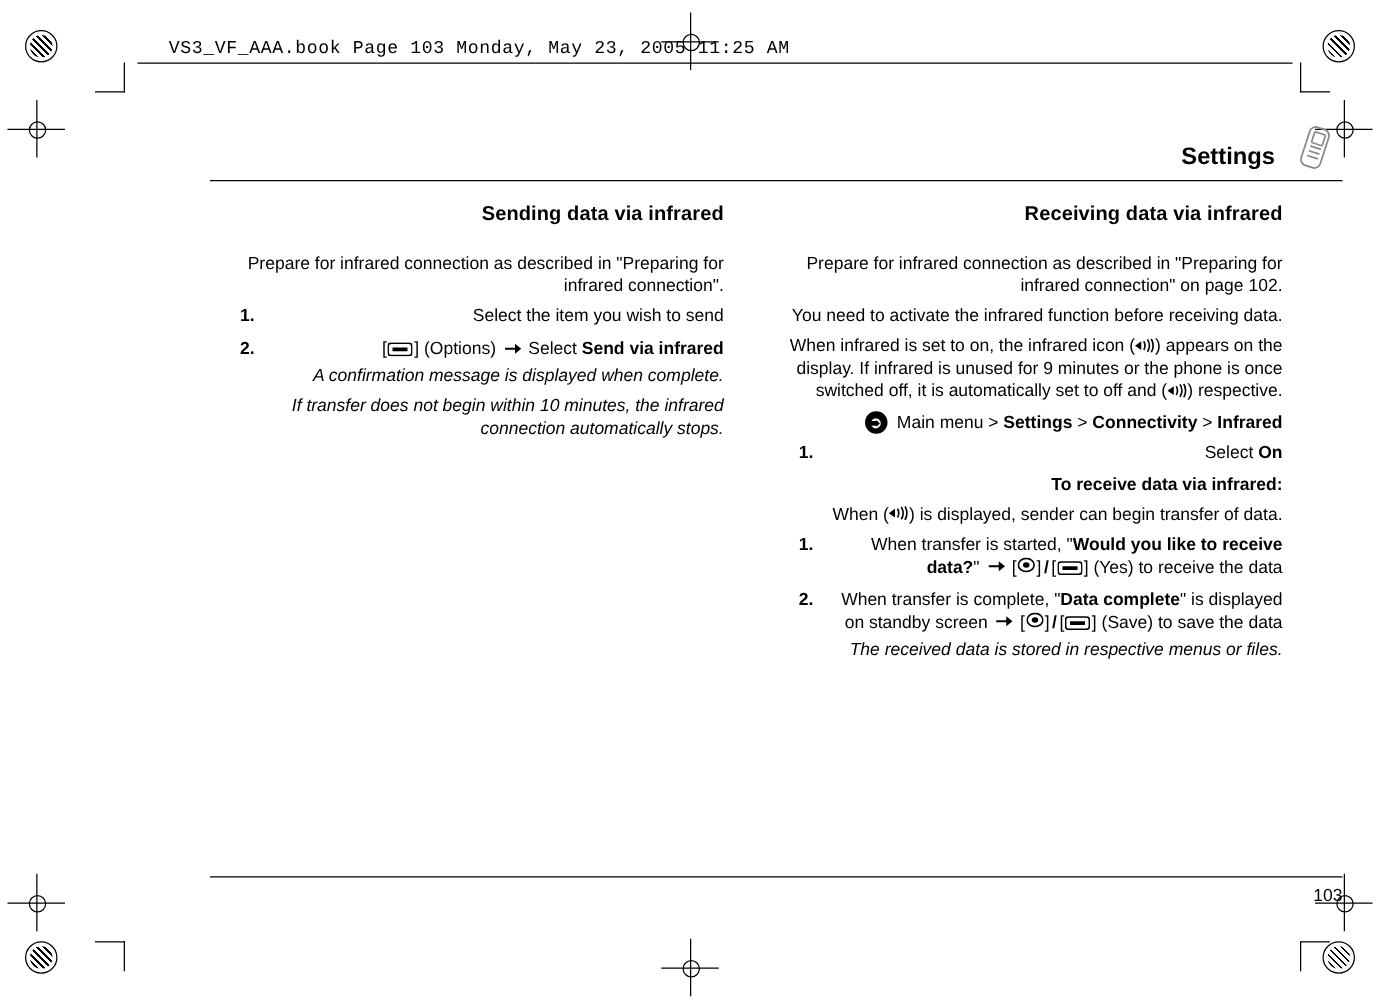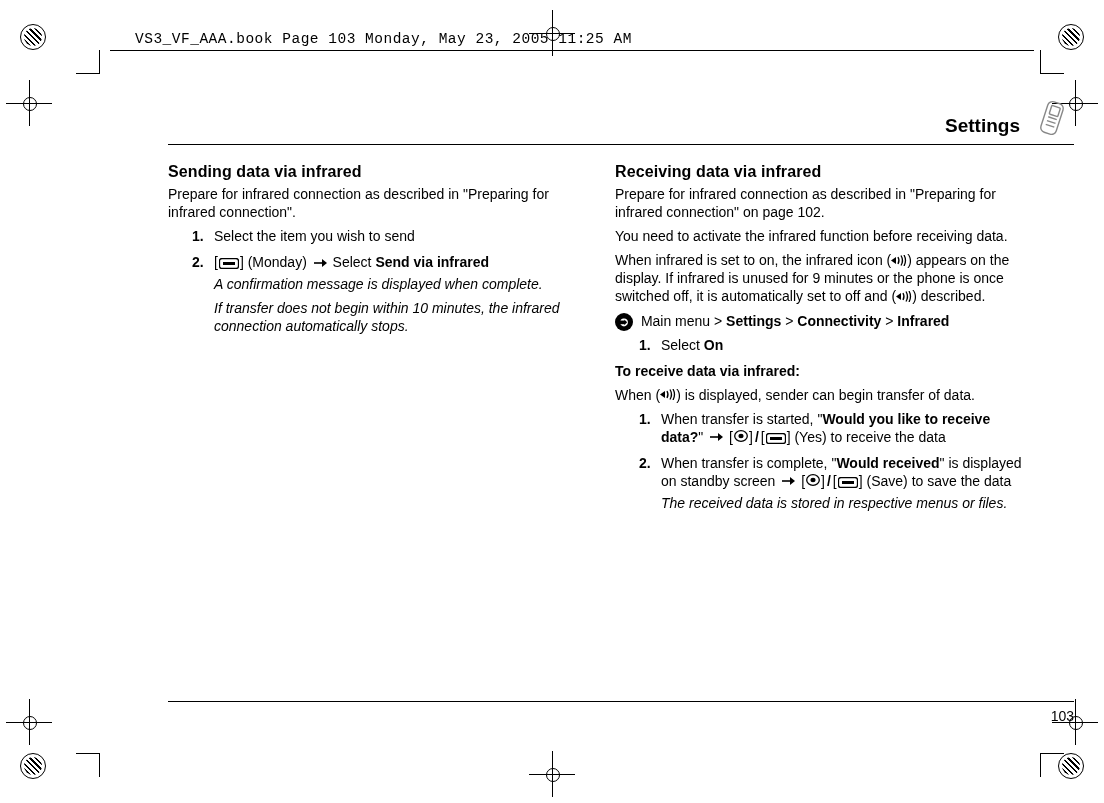--- a/index.html
+++ b/index.html
@@ -26,30 +26,30 @@
   
   .slug{position:absolute;left:135px;top:30px;font-family:"Courier New",monospace;font-size:14.5px;letter-spacing:.5px;}
   .sep-line{position:absolute;left:110px;right:70px;top:50px;border-top:1px solid #000;}
   
   .content{position:absolute;left:168px;top:106px;width:858px;}
   .running-head{position:absolute;right:6px;top:8px;font-weight:bold;font-size:19px;}
   .phone-icon{position:absolute;right:-48px;top:-8px;}
   .rule{position:absolute;left:0;right:-48px;top:38px;border-top:1.5px solid #000;}
   .columns{display:flex;gap:36px;padding-top:56px;}
   .col{width:412px;}
-  h3.sub{font-size:16px;font-weight:bold;margin:0 0 4px 0;font-stretch:condensed;letter-spacing:.1px;}
+  h3.sub{font-size:16px;font-weight:bold;margin:0 0 20px 0;font-stretch:condensed;letter-spacing:.1px;}
   p{margin:0 0 6px 0;}
   .b{font-weight:bold;}
   ol.steps{list-style:none;padding:0 0 0 24px;margin:4px 0 0 0;}
   ol.steps>li{position:relative;padding-left:22px;margin:0 0 8px 0;}
   ol.steps>li .num{position:absolute;left:0;top:0;font-weight:bold;}
   .note{font-style:italic;margin-top:4px;}
   .page-num{position:absolute;right:-48px;bottom:0;font-weight:normal;font-size:14px;}
   .footer-rule{position:absolute;left:0;right:-48px;bottom:24px;border-top:1px solid #000;}
-  .content{height:620px;}
+  .content{height:620px;text-align:right;}
   
   .softkey{display:inline-block;vertical-align:middle;margin:0 1px;}
   .softkey svg{display:block;}
   .navkey{display:inline-block;vertical-align:middle;margin:0 1px;}
   .arrow{display:inline-block;vertical-align:middle;margin:0 2px;}
   .ir-icon{display:inline-block;vertical-align:middle;}
   .menu-arrow{display:inline-block;vertical-align:middle;width:18px;height:18px;border-radius:50%;background:#000;color:#fff;text-align:center;line-height:18px;font-size:13px;margin-right:4px;}
   .menu-arrow::before{content:"➲";}
   .slash{display:inline-block;padding:0 2px;font-weight:bold;}
 </style>
@@ -152,21 +152,21 @@
             <span class="num">1.</span>
             <span>Select the item you wish to send</span>
           </li>
           <li>
             <span class="num">2.</span>
             <span>
               
               <span>[</span><span class="softkey"><svg width="20" height="11" viewBox="0 0 20 11">
                     <rect x="0.5" y="0.5" width="19" height="10" rx="2.5" fill="none" stroke="#000" stroke-width="1.3"></rect>
                     <rect x="4" y="4" width="12" height="3" fill="#000"></rect>
-                  </svg></span><span>] (Monday) </span><span class="arrow"><svg width="14" height="10" viewBox="0 0 14 10">
+                  </svg></span><span>] (Options) </span><span class="arrow"><svg width="14" height="10" viewBox="0 0 14 10">
                     <line x1="1" y1="5" x2="11" y2="5" stroke="#000" stroke-width="1.6"></line>
                     <polygon points="9,1 14,5 9,9" fill="#000"></polygon>
                   </svg></span><span> Select </span><span class="b">Send via infrared</span>
             </span>
             <p class="note">A confirmation message is displayed when complete.</p>
             <p class="note">If transfer does not begin within 10 minutes, the infrared connection automatically stops.</p>
           </li>
         </ol>
       </div>
 
@@ -179,21 +179,21 @@
           <span>When infrared is set to on, the infrared icon (</span><span class="ir-icon"><svg width="16" height="11" viewBox="0 0 16 11">
                 <polygon points="0,5.5 5,2 5,9" fill="#000"></polygon>
                 <path d="M7 2 Q9 5.5 7 9" stroke="#000" fill="none" stroke-width="1.3"></path>
                 <path d="M10 0.5 Q13 5.5 10 10.5" stroke="#000" fill="none" stroke-width="1.3"></path>
                 <path d="M13 0 Q16 5.5 13 11" stroke="#000" fill="none" stroke-width="1.3"></path>
               </svg></span><span>) appears on the display. If infrared is unused for 9 minutes or the phone is once switched off, it is automatically set to off and (</span><span class="ir-icon"><svg width="16" height="11" viewBox="0 0 16 11">
                 <polygon points="0,5.5 5,2 5,9" fill="#000"></polygon>
                 <path d="M7 2 Q9 5.5 7 9" stroke="#000" fill="none" stroke-width="1.3"></path>
                 <path d="M10 0.5 Q13 5.5 10 10.5" stroke="#000" fill="none" stroke-width="1.3"></path>
                 <path d="M13 0 Q16 5.5 13 11" stroke="#000" fill="none" stroke-width="1.3"></path>
-              </svg></span><span>) described.</span>
+              </svg></span><span>) respective.</span>
         </p>
 
         <p style="margin-top:2px">
           <span class="menu-arrow"></span><span> Main menu &gt; </span><span class="b">Settings</span><span> &gt; </span><span class="b">Connectivity</span><span> &gt; </span><span class="b">Infrared</span>
         </p>
 
         <ol class="steps">
           <li>
             <span class="num">1.</span>
             <span><span>Select </span><span class="b">On</span></span>
@@ -222,21 +222,21 @@
                     <ellipse cx="7" cy="6" rx="2.6" ry="2.2" fill="#000"></ellipse>
                   </svg></span><span>]</span><span class="slash">/</span><span>[</span><span class="softkey"><svg width="20" height="11" viewBox="0 0 20 11">
                     <rect x="0.5" y="0.5" width="19" height="10" rx="2.5" fill="none" stroke="#000" stroke-width="1.3"></rect>
                     <rect x="4" y="4" width="12" height="3" fill="#000"></rect>
                   </svg></span><span>] (Yes) to receive the data</span>
             </span>
           </li>
           <li>
             <span class="num">2.</span>
             <span>
-              <span>When transfer is complete, "</span><span class="b">Would received</span><span>" is displayed on standby screen </span><span class="arrow"><svg width="14" height="10" viewBox="0 0 14 10">
+              <span>When transfer is complete, "</span><span class="b">Data complete</span><span>" is displayed on standby screen </span><span class="arrow"><svg width="14" height="10" viewBox="0 0 14 10">
                     <line x1="1" y1="5" x2="11" y2="5" stroke="#000" stroke-width="1.6"></line>
                     <polygon points="9,1 14,5 9,9" fill="#000"></polygon>
                   </svg></span><span> [</span><span class="navkey"><svg width="14" height="12" viewBox="0 0 14 12">
                     <ellipse cx="7" cy="6" rx="6.3" ry="5.3" fill="none" stroke="#000" stroke-width="1.3"></ellipse>
                     <ellipse cx="7" cy="6" rx="2.6" ry="2.2" fill="#000"></ellipse>
                   </svg></span><span>]</span><span class="slash">/</span><span>[</span><span class="softkey"><svg width="20" height="11" viewBox="0 0 20 11">
                     <rect x="0.5" y="0.5" width="19" height="10" rx="2.5" fill="none" stroke="#000" stroke-width="1.3"></rect>
                     <rect x="4" y="4" width="12" height="3" fill="#000"></rect>
                   </svg></span><span>] (Save) to save the data</span>
             </span>

